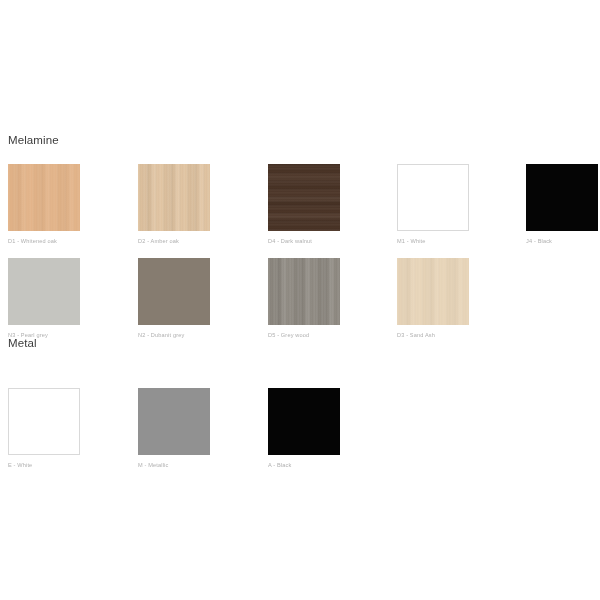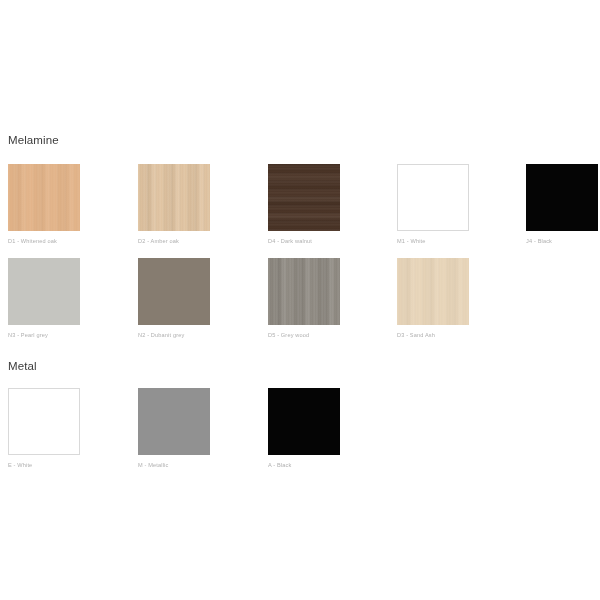--- a/index.html
+++ b/index.html
@@ -136,21 +136,21 @@
       <div class="swatch-label" style="color: rgb(176, 176, 176);">N2 - Dubanit grey</div>
     </div>
     <div class="swatch-cell" style="left: 268px; top: 258px;">
       <div class="swatch-chip grain-v grain-strong" style="background: rgb(141, 136, 128);"></div>
       <div class="swatch-label" style="color: rgb(176, 176, 176);">D5 - Grey wood</div>
     </div>
     <div class="swatch-cell" style="left: 397px; top: 258px;">
       <div class="swatch-chip grain-v grain-soft" style="background: rgb(232, 213, 185);"></div>
       <div class="swatch-label" style="color: rgb(176, 176, 176);">D3 - Sand Ash</div>
     </div>
-    <div class="section-title" style="top: 359px; color: rgb(59, 59, 59);">Metal</div>
+    <div class="section-title" style="top: 336px; color: rgb(59, 59, 59);">Metal</div>
     <div class="swatch-cell" style="left: 8px; top: 388px;">
       <div class="swatch-chip bordered" style="background: rgb(255, 255, 255);"></div>
       <div class="swatch-label" style="color: rgb(176, 176, 176);">E - White</div>
     </div>
     <div class="swatch-cell" style="left: 138px; top: 388px;">
       <div class="swatch-chip" style="background: rgb(145, 145, 145);"></div>
       <div class="swatch-label" style="color: rgb(176, 176, 176);">M - Metallic</div>
     </div>
     <div class="swatch-cell" style="left: 268px; top: 388px;">
       <div class="swatch-chip" style="background: rgb(5, 5, 5);"></div>

